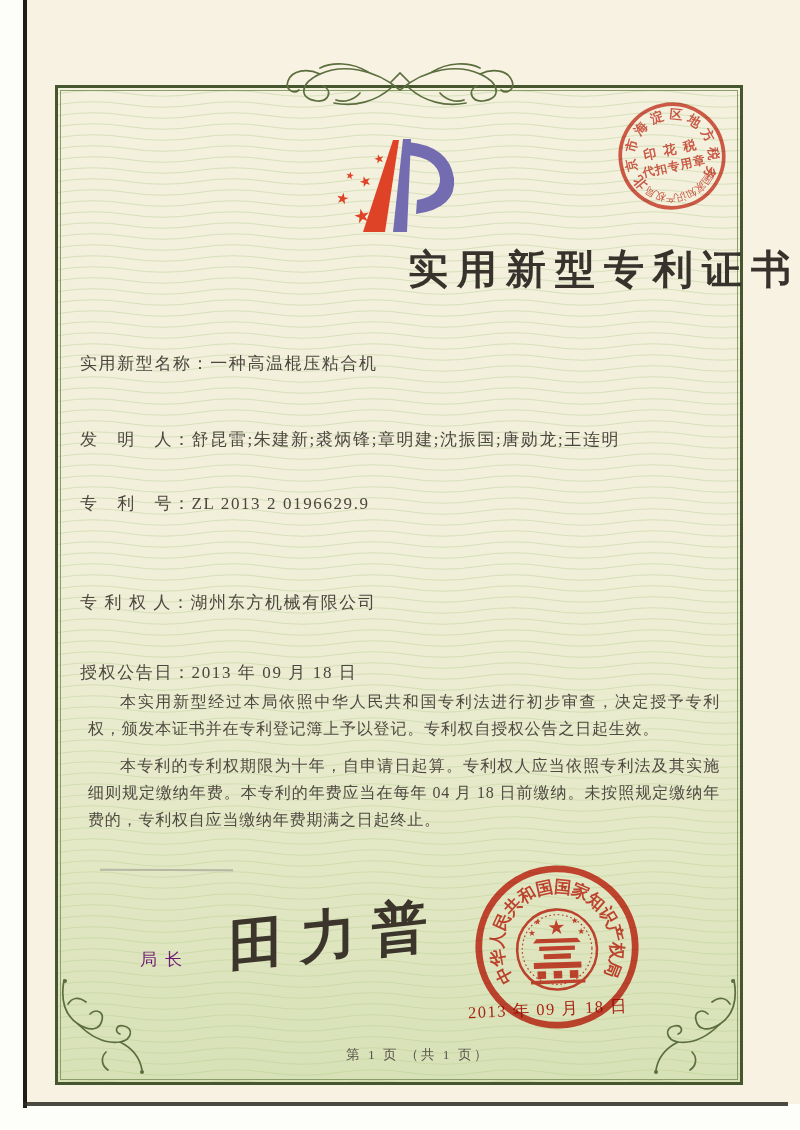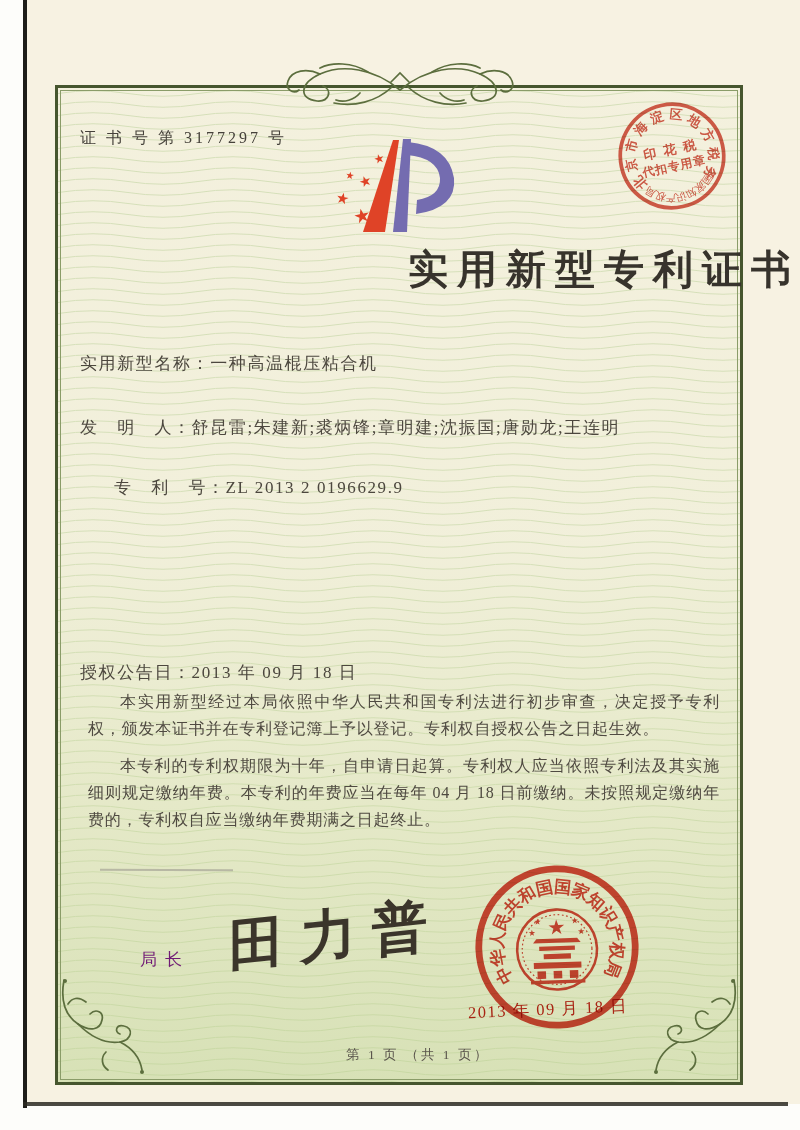--- a/index.html
+++ b/index.html
@@ -85,21 +85,20 @@
       <path d="M92,8 C96,30 90,44 78,52 C66,60 56,58 54,48 C52,40 60,36 66,42"></path>
       <path d="M78,52 C64,66 50,72 36,70 C24,68 22,56 32,54 C40,52 42,60 36,62"></path>
       <path d="M36,70 C24,76 16,86 14,98"></path>
       <path d="M70,30 C78,24 84,26 88,32"></path>
       <path d="M50,80 C56,86 54,94 48,98"></path>
       <circle cx="91" cy="9" r="2" fill="#5c6e3e" stroke="none"></circle>
       <circle cx="14" cy="100" r="2" fill="#5c6e3e" stroke="none"></circle>
     </g>
   </svg>
 
-  <div class="cert-no">证 书 号 第 3177297 号</div>
 
   <svg class="logo" viewBox="0 0 128 102">
     <path d="M75,6 Q116,10 121,42 Q124,72 83,78 L84,64 Q108,60 107,42 Q105,22 74,19 Z" fill="#746cb0"></path>
     <polygon points="70,3 78,3 74,96 60,96" fill="#746cb0"></polygon>
     <polygon points="60,4 66,4 52,96 30,96" fill="#df4327"></polygon>
     <g fill="#df4327" font-family="'DejaVu Sans',sans-serif">
       <text x="42" y="28" font-size="12" transform="rotate(-15 42 28)">★</text>
       <text x="12" y="42" font-size="10" transform="rotate(10 12 42)">★</text>
       <text x="28" y="52" font-size="14" transform="rotate(-20 28 52)">★</text>
       <text x="2" y="66" font-size="15" transform="rotate(12 2 66)">★</text>
@@ -123,25 +122,28 @@
       <text x="60" y="58" text-anchor="middle" font-size="12.5" font-weight="bold" letter-spacing="2">印 花 税</text>
       <text x="60" y="74" text-anchor="middle" font-size="11.5" font-weight="bold" letter-spacing="1">代扣专用章</text>
     </g>
   </svg>
 
   <div class="doc-title">实用新型专利证书</div>
 
   <div class="field-row" style="top:352px;">
     <span>实用新型名称：</span><span>一种高温棍压粘合机</span>
   </div>
-  <div class="field-row" style="top:416px;">
+  <div class="field-row" style="top:428px;">
     <span>发　明　人：</span><span>舒昆雷;朱建新;裘炳锋;章明建;沈振国;唐勋龙;王连明</span>
   </div>
-  <div class="field-row" style="top:476px;margin-left:34px;">
+  <div class="field-row" style="top:492px;">
     <span>专　利　号：</span><span>ZL 2013 2 0196629.9</span>
+  </div>
+  <div class="field-row" style="top:591px;">
+    <span>专 利 权 人：</span><span>湖州东方机械有限公司</span>
   </div>
   <div class="field-row" style="top:647px;margin-top:14px;">
     <span>授权公告日：</span><span>2013 年 09 月 18 日</span>
   </div>
 
   <div class="paras">
     <p>本实用新型经过本局依照中华人民共和国专利法进行初步审查，决定授予专利权，颁发本证书并在专利登记簿上予以登记。专利权自授权公告之日起生效。</p>
     <p>本专利的专利权期限为十年，自申请日起算。专利权人应当依照专利法及其实施细则规定缴纳年费。本专利的年费应当在每年 04 月 18 日前缴纳。未按照规定缴纳年费的，专利权自应当缴纳年费期满之日起终止。</p>
   </div>
 

